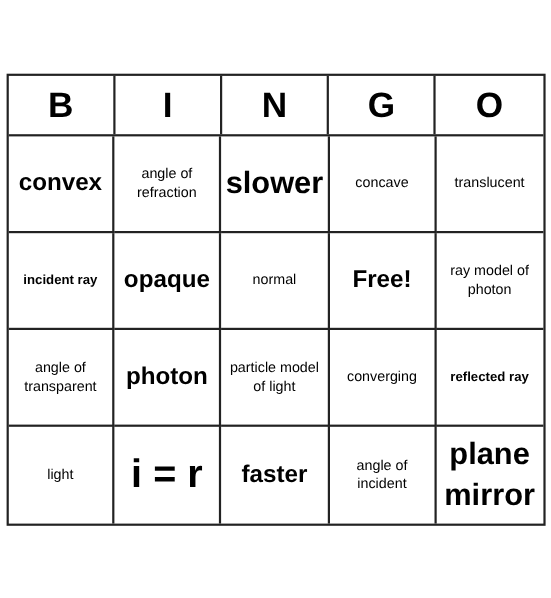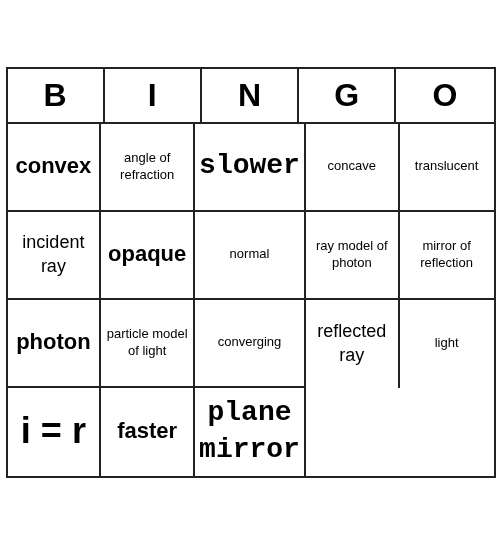--- a/index.html
+++ b/index.html
@@ -55,29 +55,28 @@
       font-size: 13px;
       line-height: 1.3;
     }
     .cell-text.large {
       font-size: 22px;
       font-weight: bold;
     }
     .cell-text.xlarge {
       font-size: 28px;
       font-weight: bold;
-      font-family: Liberation Mono, monospace;
     }
     .cell-text.huge {
       font-size: 36px;
       font-weight: bold;
     }
     .cell-text.medium-large {
-      font-size: 18px;
-      font-weight: normal;
+      font-size: 12px;
+      font-weight: bold;
     }
   </style>
 </head>
 <body>
 
 <div class="bingo-card">
   <div class="bingo-header">
   <div class="bingo-header-cell">B</div>
       <div class="bingo-header-cell">I</div>
       <div class="bingo-header-cell">N</div>
@@ -103,24 +102,27 @@
       <div class="bingo-cell">
         <span class="cell-text medium-large">incident ray</span>
       </div>
       <div class="bingo-cell">
         <span class="cell-text large">opaque</span>
       </div>
       <div class="bingo-cell">
         <span class="cell-text">normal</span>
       </div>
       <div class="bingo-cell">
+        <span class="cell-text large">Free!</span>
+      </div>
+      <div class="bingo-cell">
         <span class="cell-text">ray model of photon</span>
       </div>
       <div class="bingo-cell">
-        <span class="cell-text">mirror of reflection</span>
+        <span class="cell-text">angle of transparent</span>
       </div>
       <div class="bingo-cell">
         <span class="cell-text large">photon</span>
       </div>
       <div class="bingo-cell">
         <span class="cell-text">particle model of light</span>
       </div>
       <div class="bingo-cell">
         <span class="cell-text">converging</span>
       </div>
@@ -130,16 +132,19 @@
       <div class="bingo-cell">
         <span class="cell-text">light</span>
       </div>
       <div class="bingo-cell">
         <span class="cell-text huge">i = r</span>
       </div>
       <div class="bingo-cell">
         <span class="cell-text large">faster</span>
       </div>
       <div class="bingo-cell">
+        <span class="cell-text cell-text">angle of incident</span>
+      </div>
+      <div class="bingo-cell">
         <span class="cell-text xlarge">plane mirror</span>
       </div>
     </div>
 </div>
 
 </body></html>

